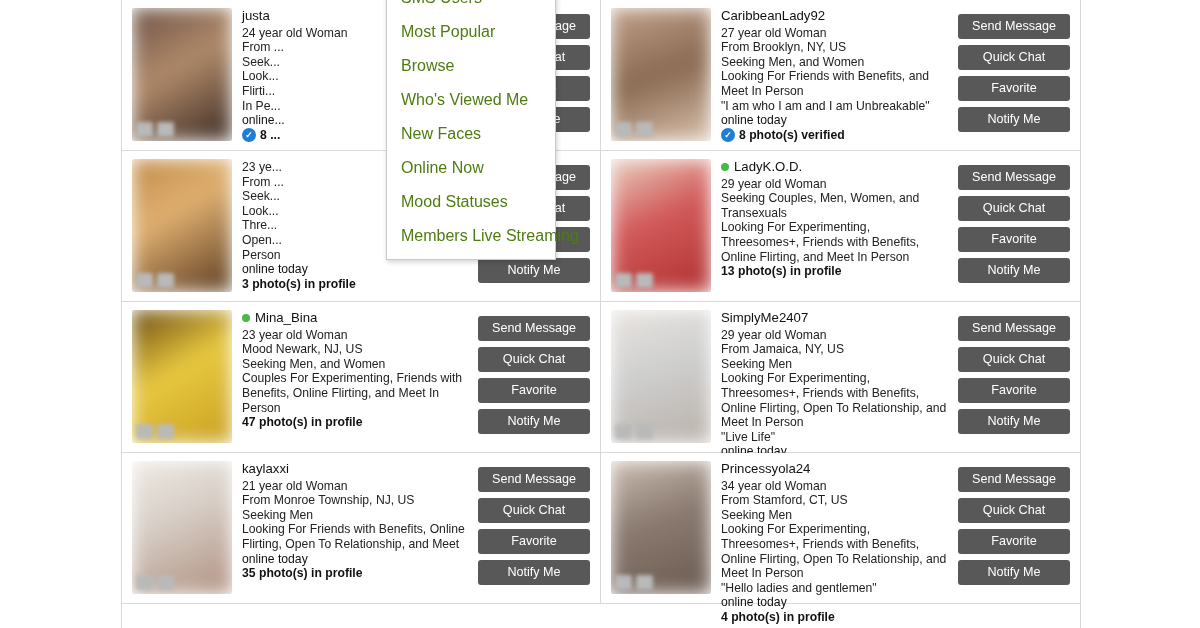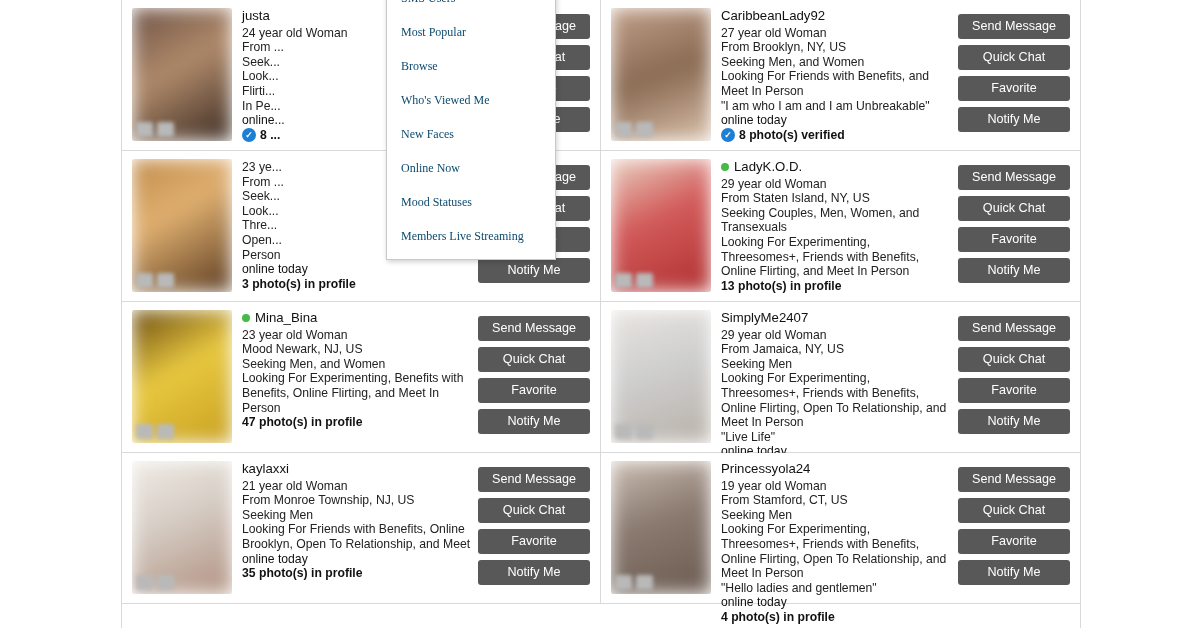--- a/index.html
+++ b/index.html
@@ -136,27 +136,26 @@
     left: 264px; top: -10px;
     width: 170px;
     background: #ffffff;
     border: 1px solid #c9c9c9;
     border-top: none;
     box-shadow: 1px 2px 5px rgba(0,0,0,0.18);
     padding: 0 0 6px 0;
     z-index: 50;
   }
   .dropdown .mi {
-    font-size: 12px;
-    color: #0c4a6e;
+    font-size: 16px;
+    color: #4d7c0f;
     padding: 9px 14px 9px 14px;
     line-height: 16px;
     white-space: nowrap;
     cursor: pointer;
-    font-family: Liberation Serif, serif;
   }
   .dropdown .mi.first { padding-top: 0; }
 </style>
 </head>
 <body>
 
 <div id="page">
   <div class="content-frame">
     <div class="results-grid">
 
@@ -260,21 +259,20 @@
               <i></i>
               <i></i>
             </div>
         </div>
         <div class="info">
           <div class="uname">
             <span class="dot-online"></span>
             <span>LadyK.O.D.</span>
           </div>
           <div class="line">29 year old Woman</div>
-          <div class="line">From Staten Island, NY, US</div>
           <div class="line">Seeking Couples, Men, Women, and</div>
           <div class="line">Transexuals</div>
           <div class="line">Looking For Experimenting,</div>
           <div class="line">Threesomes+, Friends with Benefits,</div>
           <div class="line">Online Flirting, and Meet In Person</div>
           <div class="photos">
               <span>13 photo(s) in profile</span>
             </div>
         </div>
         <div class="actions">
@@ -294,21 +292,21 @@
             </div>
         </div>
         <div class="info">
           <div class="uname">
             <span class="dot-online"></span>
             <span>Mina_Bina</span>
           </div>
           <div class="line">23 year old Woman</div>
           <div class="line">Mood Newark, NJ, US</div>
           <div class="line">Seeking Men, and Women</div>
-          <div class="line">Looking For Experimenting, Benefits with</div>
+          <div class="line">Couples For Experimenting, Friends with</div>
           <div class="line">Benefits, Online Flirting, and Meet In</div>
           <div class="line">Person</div>
           <div class="photos">
               <span>47 photo(s) in profile</span>
             </div>
         </div>
         <div class="actions">
           <div class="btn">Send Message</div>
           <div class="btn">Quick Chat</div>
           <div class="btn">Favorite</div>
@@ -358,21 +356,21 @@
             </div>
         </div>
         <div class="info">
           <div class="uname">
               <span>kaylaxxi</span>
             </div>
           <div class="line">21 year old Woman</div>
           <div class="line">From Monroe Township, NJ, US</div>
           <div class="line">Seeking Men</div>
           <div class="line">Looking For Friends with Benefits, Online</div>
-          <div class="line">Brooklyn, Open To Relationship, and Meet</div>
+          <div class="line">Flirting, Open To Relationship, and Meet</div>
           <div class="online-today">online today</div>
           <div class="photos">
               <span>35 photo(s) in profile</span>
             </div>
         </div>
         <div class="actions">
           <div class="btn">Send Message</div>
           <div class="btn">Quick Chat</div>
           <div class="btn">Favorite</div>
           <div class="btn">Notify Me</div>
@@ -384,21 +382,21 @@
           <div class="blurimg" style="background:linear-gradient(160deg,#cbbdb2 0%,#8a7a70 45%,#6a5a50 100%);"></div>
           <div class="icons">
               <i></i>
               <i></i>
             </div>
         </div>
         <div class="info">
           <div class="uname">
               <span>Princessyola24</span>
             </div>
-          <div class="line">19 year old Woman</div>
+          <div class="line">34 year old Woman</div>
           <div class="line">From Stamford, CT, US</div>
           <div class="line">Seeking Men</div>
           <div class="line">Looking For Experimenting,</div>
           <div class="line">Threesomes+, Friends with Benefits,</div>
           <div class="line">Online Flirting, Open To Relationship, and</div>
           <div class="line">Meet In Person</div>
           <div class="quote">"Hello ladies and gentlemen"</div>
           <div class="online-today">online today</div>
           <div class="photos">
               <span>4 photo(s) in profile</span>

